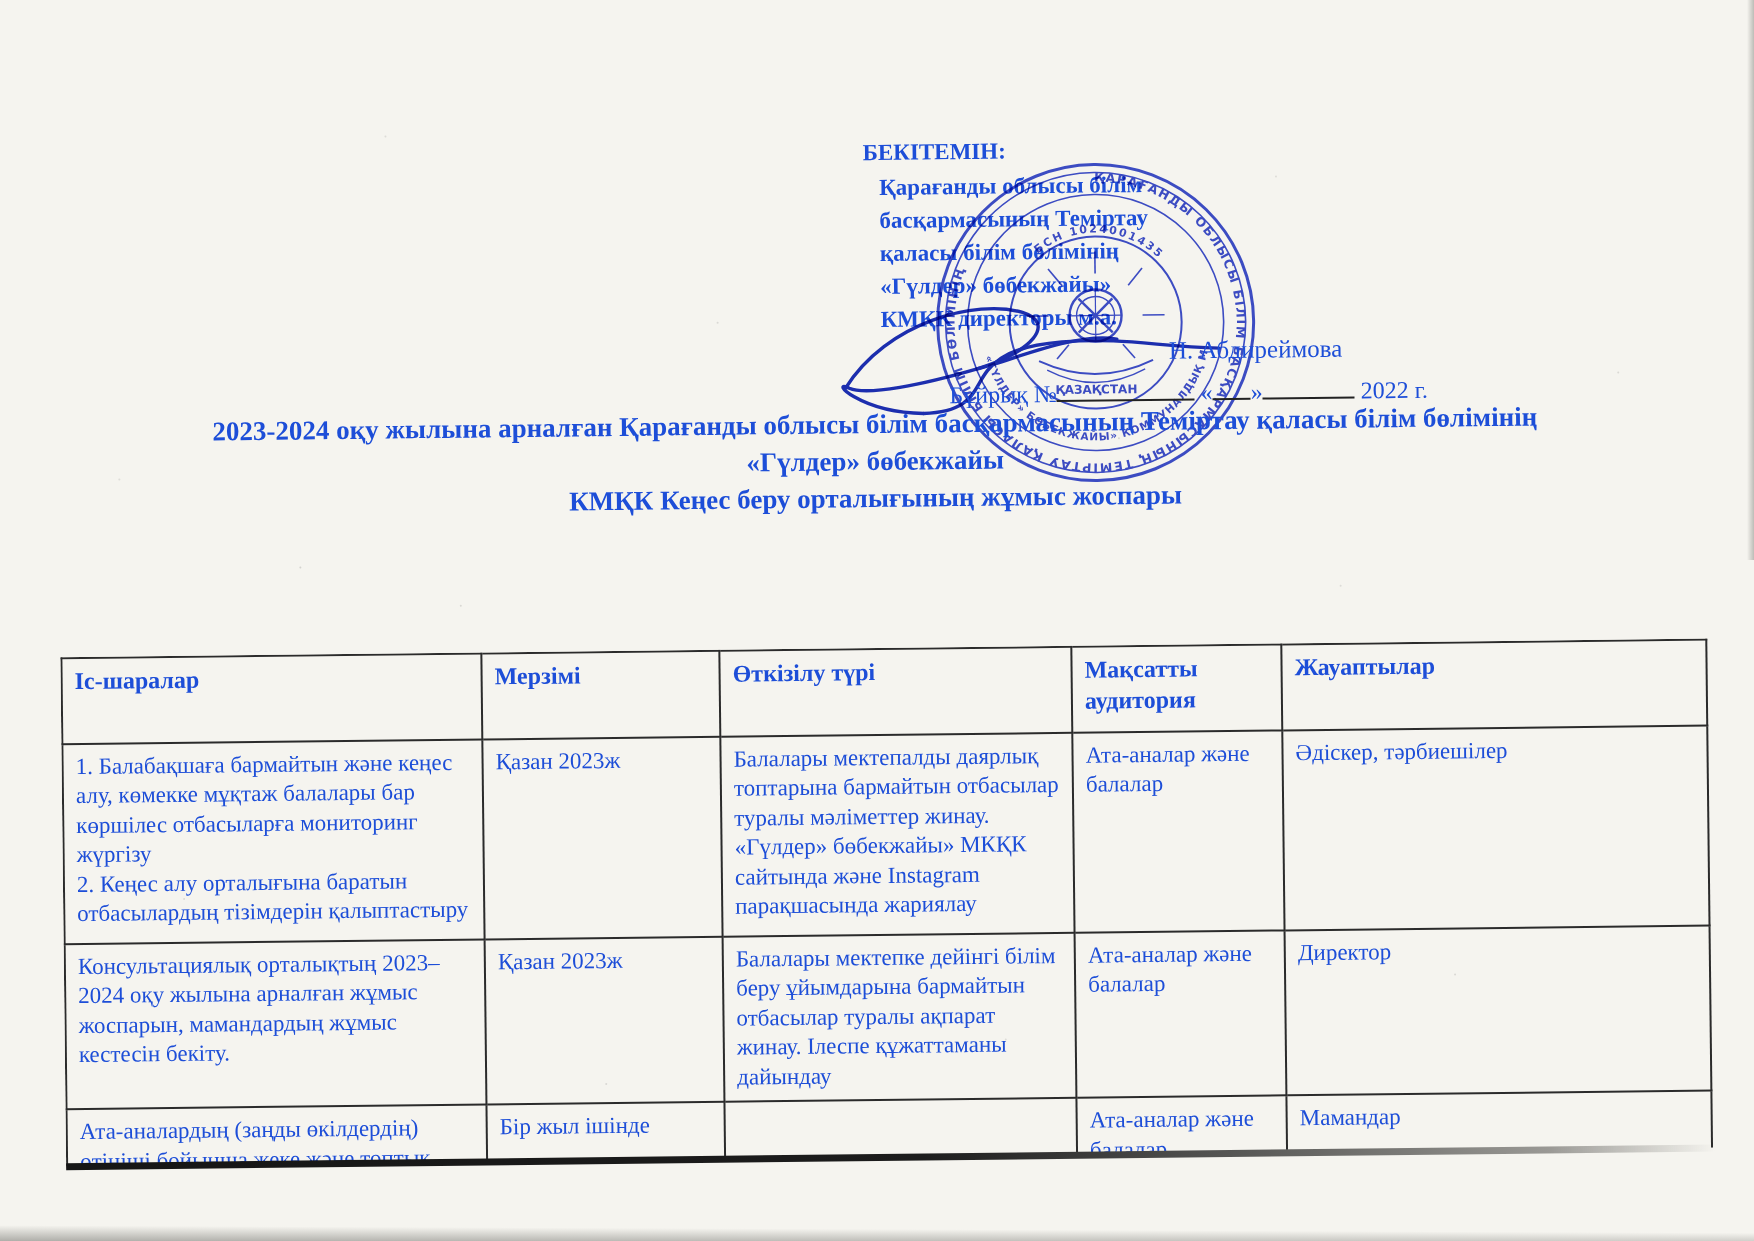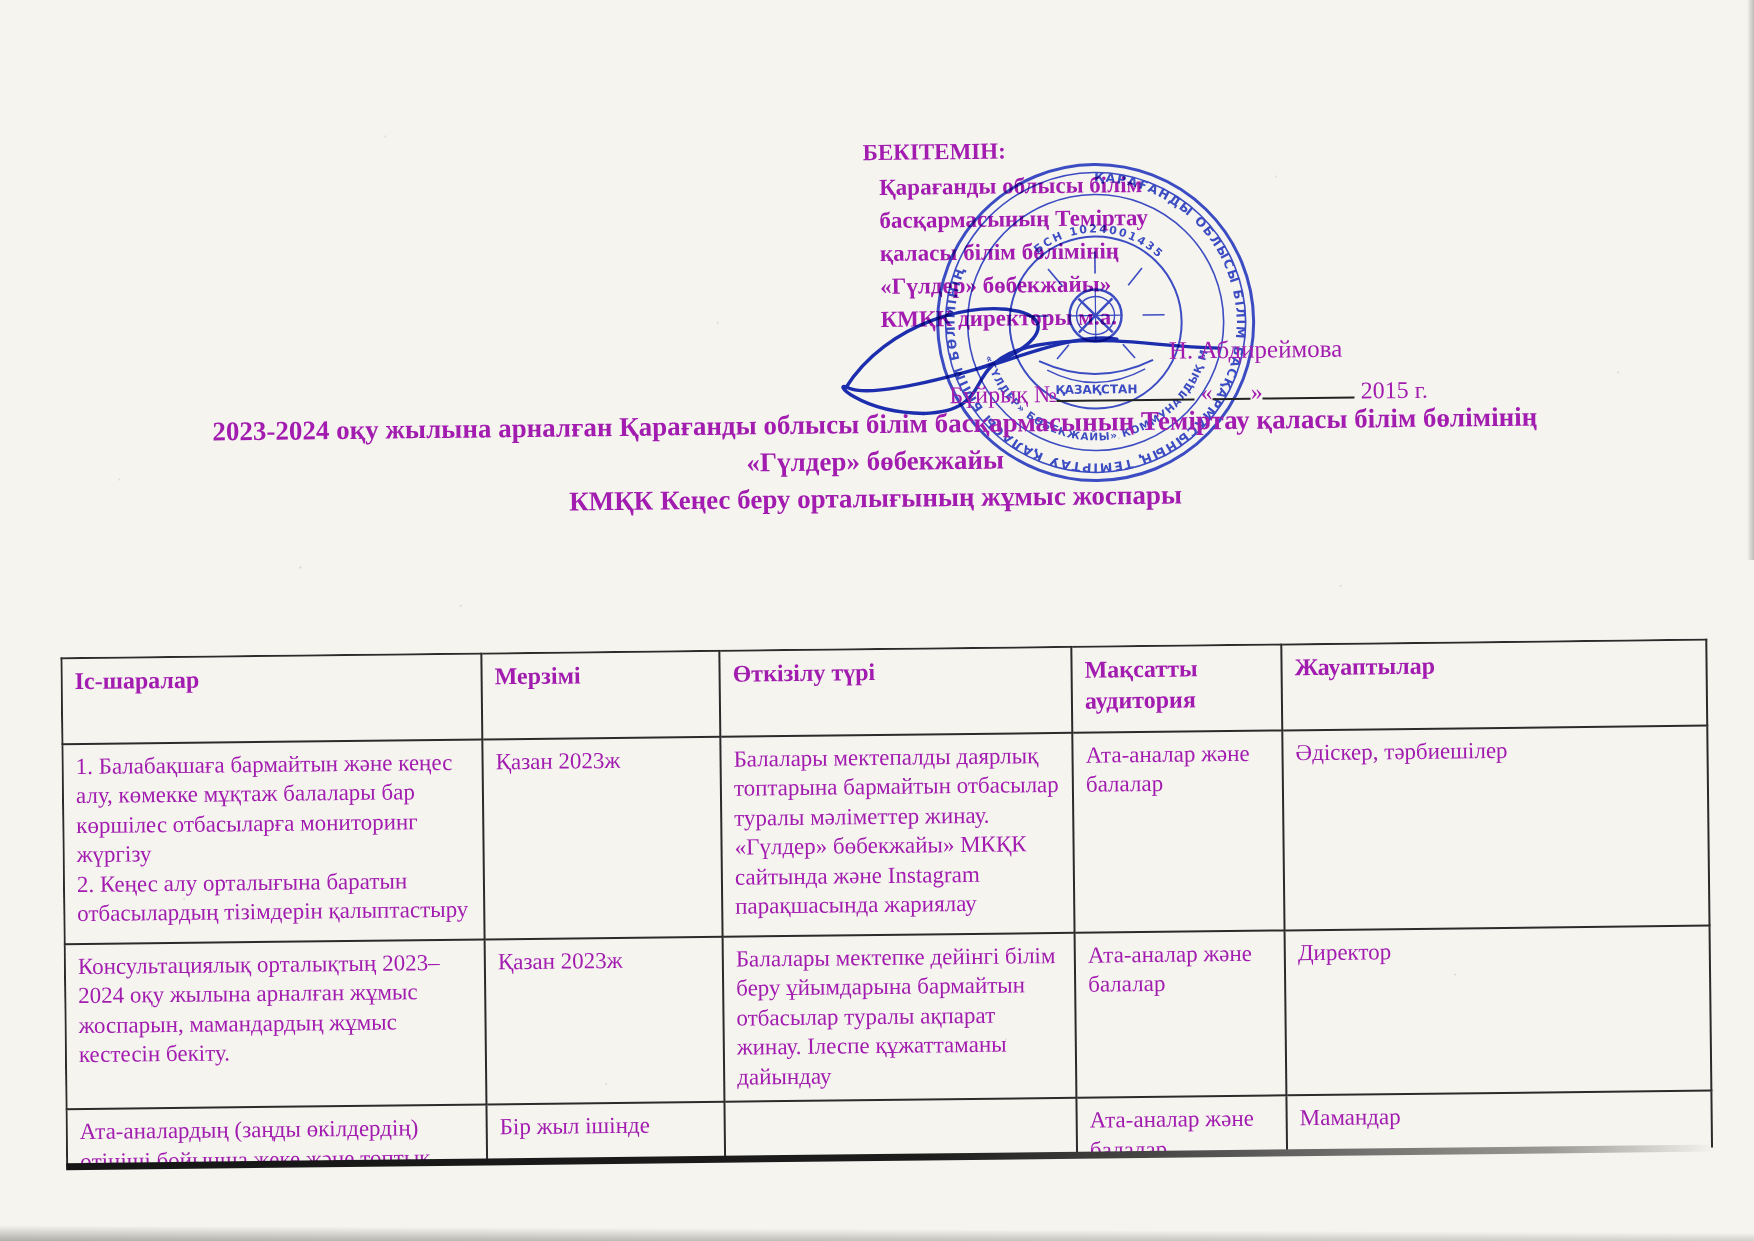--- a/index.html
+++ b/index.html
@@ -2,21 +2,21 @@
 <html><head>
 <meta charset="utf-8">
 <style>
   html,body{margin:0;padding:0;background:#e8e7e3;}
   .sheet{
     position:relative;
     width:1754px;height:1241px;
     background:#f5f4ef;
     overflow:hidden;
     font-family:"Liberation Serif","DejaVu Serif",serif;
-    color:#a21caf;
+    color:#1d4ed8;
   }
   .content{position:absolute;inset:0;transform:rotate(-0.65deg);transform-origin:50% 50%;}
 
   
   .approval{position:absolute;left:868px;top:136px;width:460px;font-weight:bold;font-size:23px;line-height:33px;}
   .approval .heading{margin-bottom:2px;}
   .approval .lines{margin-left:16px;}
   .sig-underline{position:absolute;left:985px;top:372px;width:232px;border-bottom:2px solid #26262
 6;height:0;}
   .signer-name{position:absolute;left:1172px;top:340px;font-size:25px;}
@@ -123,21 +123,21 @@
       <g stroke="#1c2eae" stroke-width="3.4" fill="none" stroke-linecap="round">
         <path d="M 18 96 C 60 30, 150 8, 196 22 C 230 33, 205 62, 150 78 C 96 93, 40 104, 22 96 C 2 86, 30 120, 96 122"></path>
         <path d="M 96 122 C 180 120, 120 60, 235 52 C 300 48, 330 58, 392 60"></path>
         <path d="M 150 78 C 185 70, 250 42, 290 50"></path>
       </g>
     </svg>
 
     <div class="sig-underline"></div>
     <div class="signer-name">Н. Абдиреймова</div>
 
-    <div class="order-line"><span>Бұйрық №</span><span class="blank b1"></span> <span>«</span><span class="blank b2"></span><span>»</span><span class="blank b3"></span> <span>2015 г.</span></div>
+    <div class="order-line"><span>Бұйрық №</span><span class="blank b1"></span> <span>«</span><span class="blank b2"></span><span>»</span><span class="blank b3"></span> <span>2022 г.</span></div>
 
     <div class="doc-title">
       <div>2023-2024 оқу жылына арналған Қарағанды облысы білім басқармасының Теміртау қаласы білім бөлімінің</div>
       <div>«Гүлдер» бөбекжайы</div>
       <div>КМҚК Кеңес беру орталығының жұмыс жоспары</div>
     </div>
 
     <div class="table-clip">
       <table class="plan">
         <colgroup>

